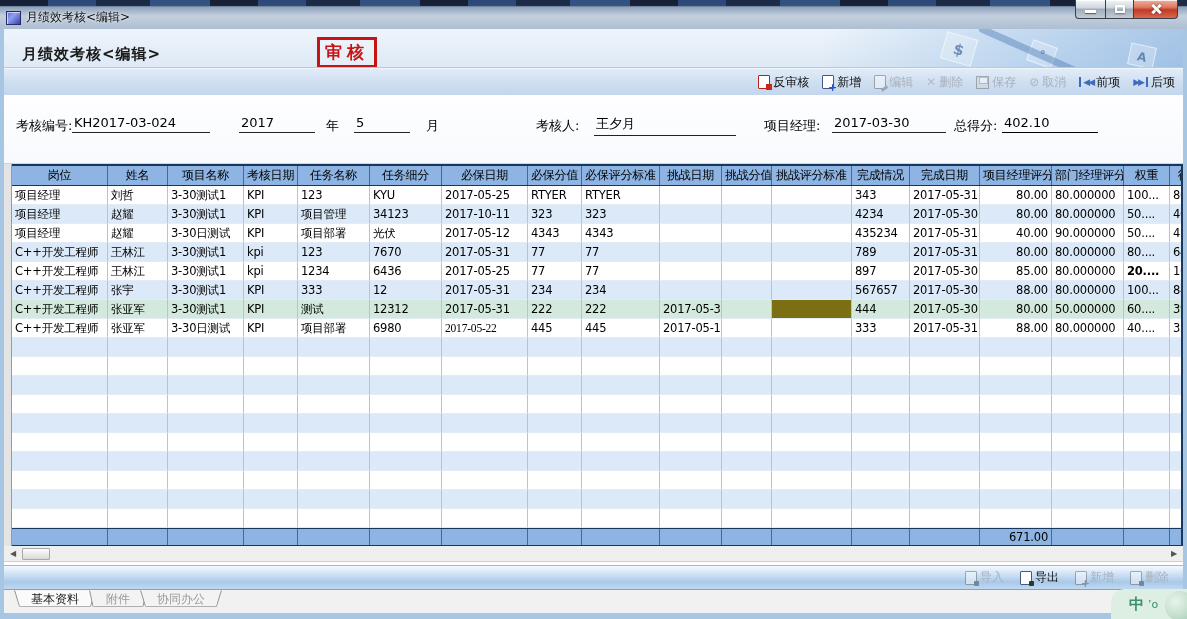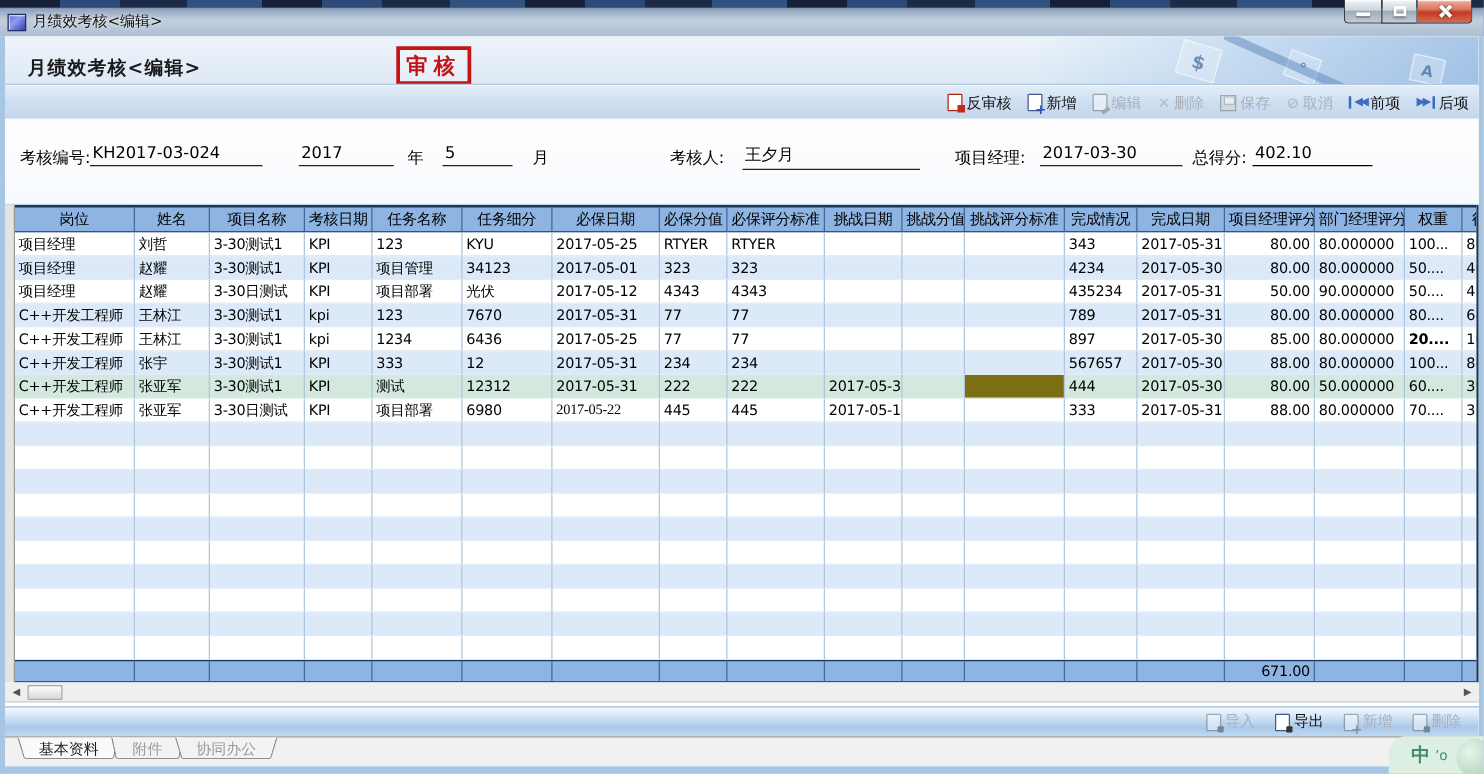--- a/index.html
+++ b/index.html
@@ -263,21 +263,21 @@
             <div class="cell" style="width: 46px;">100...</div>
             <div class="cell" style="width: 40px;">80.</div>
           </div>
           <div class="trow brow b">
             <div class="cell" style="width: 96px;">项目经理</div>
             <div class="cell" style="width: 60px;">赵耀</div>
             <div class="cell" style="width: 76px;">3-30测试1</div>
             <div class="cell" style="width: 54px;">KPI</div>
             <div class="cell" style="width: 72px;">项目管理</div>
             <div class="cell" style="width: 72px;">34123</div>
-            <div class="cell" style="width: 86px;">2017-05-01</div>
+            <div class="cell" style="width: 86px;">2017-10-11</div>
             <div class="cell" style="width: 54px;">323</div>
             <div class="cell" style="width: 78px;">323</div>
             <div class="cell" style="width: 62px;"></div>
             <div class="cell" style="width: 50px;"></div>
             <div class="cell" style="width: 80px;"></div>
             <div class="cell" style="width: 58px;">4234</div>
             <div class="cell" style="width: 70px;">2017-05-30</div>
             <div class="cell" style="width: 72px; text-align: right;">80.00</div>
             <div class="cell" style="width: 72px;">80.000000</div>
             <div class="cell" style="width: 46px;">50....</div>
@@ -291,21 +291,21 @@
             <div class="cell" style="width: 72px;">项目部署</div>
             <div class="cell" style="width: 72px;">光伏</div>
             <div class="cell" style="width: 86px;">2017-05-12</div>
             <div class="cell" style="width: 54px;">4343</div>
             <div class="cell" style="width: 78px;">4343</div>
             <div class="cell" style="width: 62px;"></div>
             <div class="cell" style="width: 50px;"></div>
             <div class="cell" style="width: 80px;"></div>
             <div class="cell" style="width: 58px;">435234</div>
             <div class="cell" style="width: 70px;">2017-05-31</div>
-            <div class="cell" style="width: 72px; text-align: right;">50.00</div>
+            <div class="cell" style="width: 72px; text-align: right;">40.00</div>
             <div class="cell" style="width: 72px;">90.000000</div>
             <div class="cell" style="width: 46px;">50....</div>
             <div class="cell" style="width: 40px;">45.</div>
           </div>
           <div class="trow brow b">
             <div class="cell" style="width: 96px;">C++开发工程师</div>
             <div class="cell" style="width: 60px;">王林江</div>
             <div class="cell" style="width: 76px;">3-30测试1</div>
             <div class="cell" style="width: 54px;">kpi</div>
             <div class="cell" style="width: 72px;">123</div>
@@ -393,21 +393,21 @@
             <div class="cell" style="width: 86px; font-family: Liberation Serif, serif;">2017-05-22</div>
             <div class="cell" style="width: 54px;">445</div>
             <div class="cell" style="width: 78px;">445</div>
             <div class="cell" style="width: 62px;">2017-05-12</div>
             <div class="cell" style="width: 50px;"></div>
             <div class="cell" style="width: 80px;"></div>
             <div class="cell" style="width: 58px;">333</div>
             <div class="cell" style="width: 70px;">2017-05-31</div>
             <div class="cell" style="width: 72px; text-align: right;">88.00</div>
             <div class="cell" style="width: 72px;">80.000000</div>
-            <div class="cell" style="width: 46px;">70....</div>
+            <div class="cell" style="width: 46px;">40....</div>
             <div class="cell" style="width: 40px;">33.</div>
           </div>
           <div class="trow brow b">
             <div class="cell" style="width: 96px;"></div>
             <div class="cell" style="width: 60px;"></div>
             <div class="cell" style="width: 76px;"></div>
             <div class="cell" style="width: 54px;"></div>
             <div class="cell" style="width: 72px;"></div>
             <div class="cell" style="width: 72px;"></div>
             <div class="cell" style="width: 86px;"></div>

